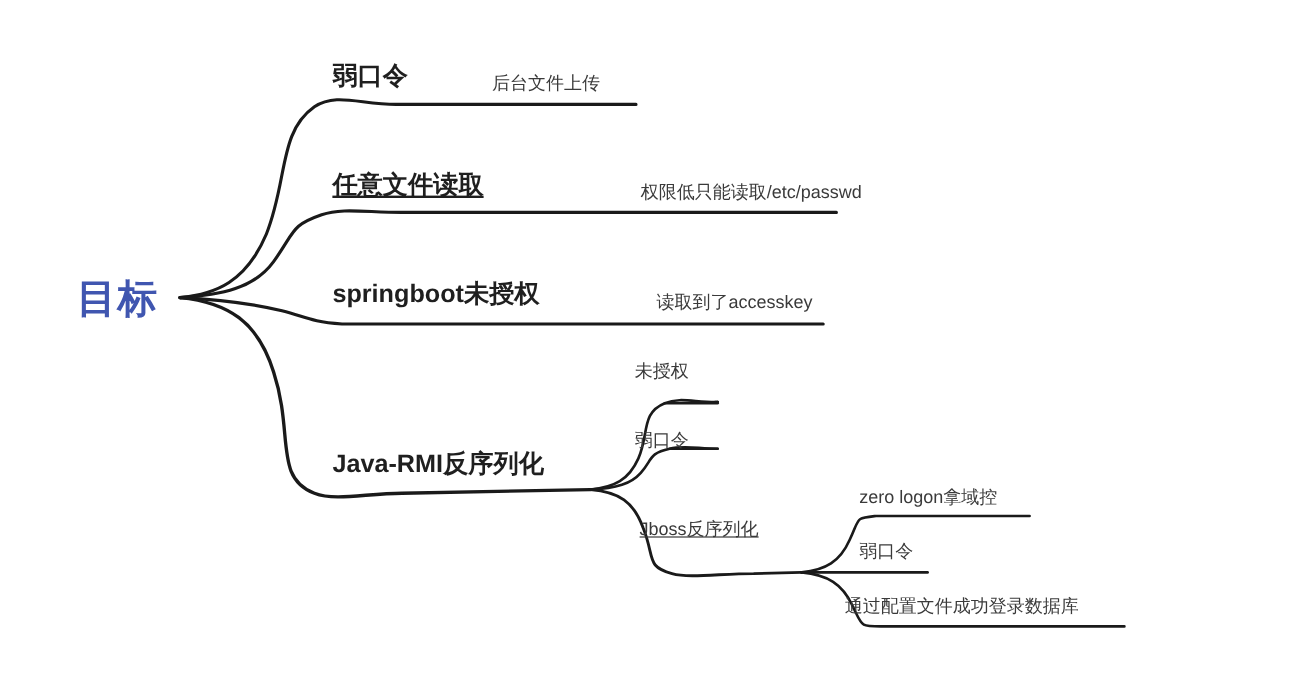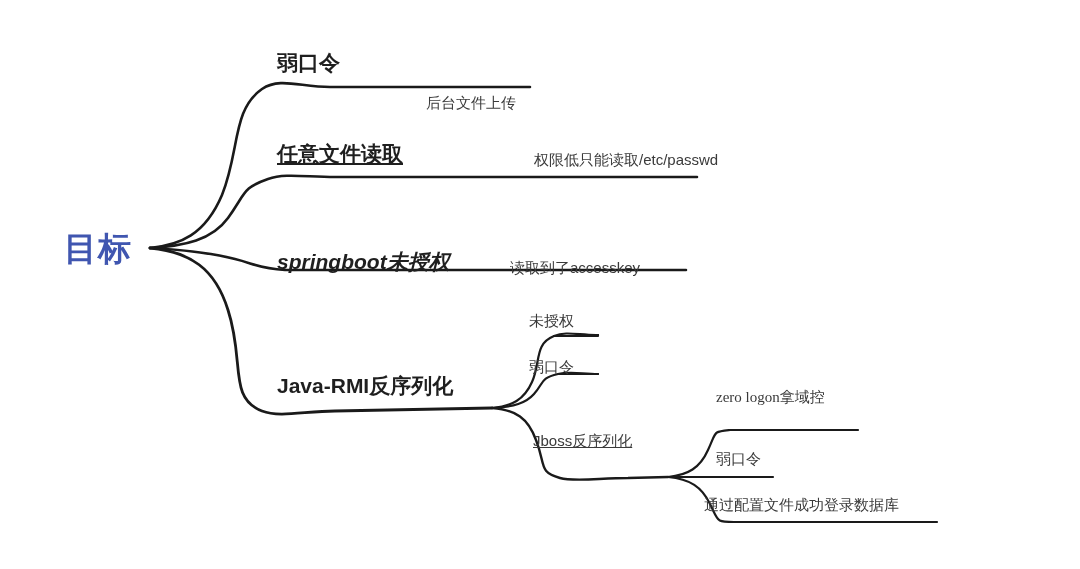--- a/index.html
+++ b/index.html
@@ -89,37 +89,37 @@
     <g fill="none" stroke="#1a1a1a" stroke-width="2.2" stroke-linecap="round">
       <path d="M554,336 L598,336"></path>
       <path d="M558,374 L598,374"></path>
     </g>
   </svg>
 
   <div class="node root-node" style="left:48px; top:227px;margin-left:16px;">目标</div>
 
   <div class="node level1-node" style="left:277px; top:49px;">弱口令</div>
 
-  <div class="node level2-node" style="left:426px; top:60px;margin-top:34px;">后台文件上传</div>
+  <div class="node level2-node" style="left:410px; top:60px;">后台文件上传</div>
 
   <div class="node level1-node" style="left:277px; top:140px;text-decoration:underline;">任意文件读取</div>
 
   <div class="node level2-node" style="left:486px; top:151px;margin-left:48px;">权限低只能读取/etc/passwd</div>
 
-  <div class="node level1-node" style="left:277px; top:248px;font-style:italic;">springboot未授权</div>
+  <div class="node level1-node" style="left:277px; top:231px;">springboot未授权</div>
 
-  <div class="node level2-node" style="left:510px; top:243px;margin-top:16px;">读取到了accesskey</div>
+  <div class="node level2-node" style="left:547px; top:243px;">读取到了accesskey</div>
 
   <div class="node level1-node" style="left:277px; top:372px;">Java-RMI反序列化</div>
 
-  <div class="node level2-node" style="left:529px; top:312px;font-family:Liberation Serif, serif;">未授权</div>
+  <div class="node level2-node" style="left:529px; top:300px;font-family:Liberation Serif, serif;">未授权</div>
 
   <div class="node level2-node" style="left:529px; top:358px;">弱口令</div>
 
   <div class="node level2-node" style="left:533px; top:432px;text-decoration:underline;">Jboss反序列化</div>
 
-  <div class="node level3-node" style="left:716px; top:388px;font-family:Liberation Serif, serif;">zero logon拿域控</div>
+  <div class="node level3-node" style="left:716px; top:405px;">zero logon拿域控</div>
 
   <div class="node level3-node" style="left:716px; top:450px;">弱口令</div>
 
   <div class="node level3-node" style="left:704px; top:496px;">通过配置文件成功登录数据库</div>
 
 </div>
 
 </body></html>

